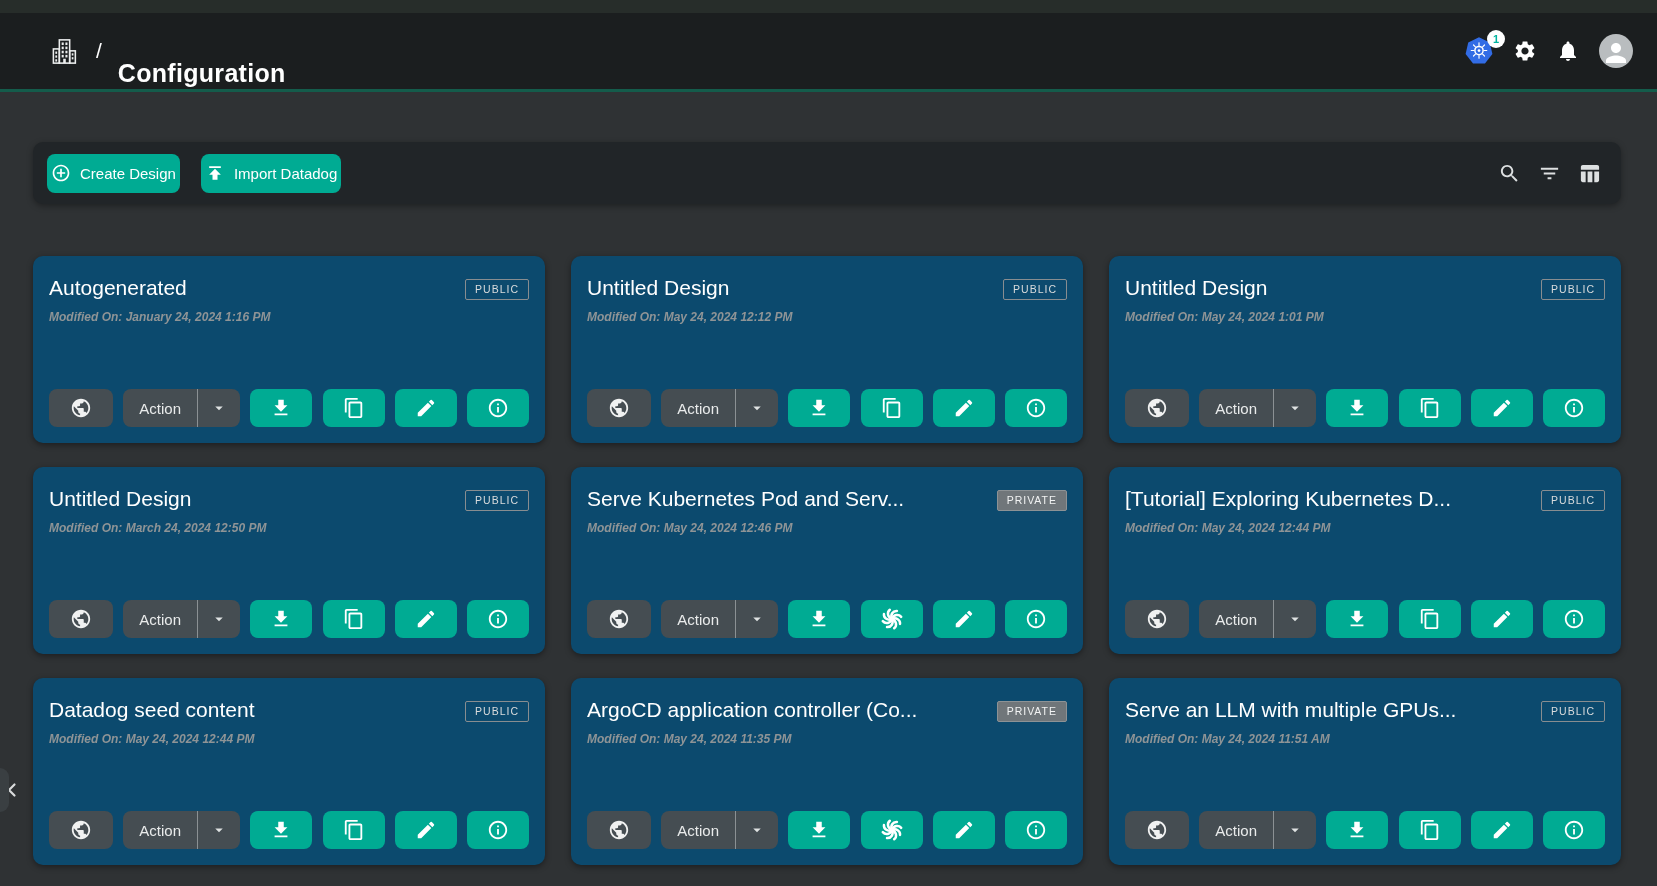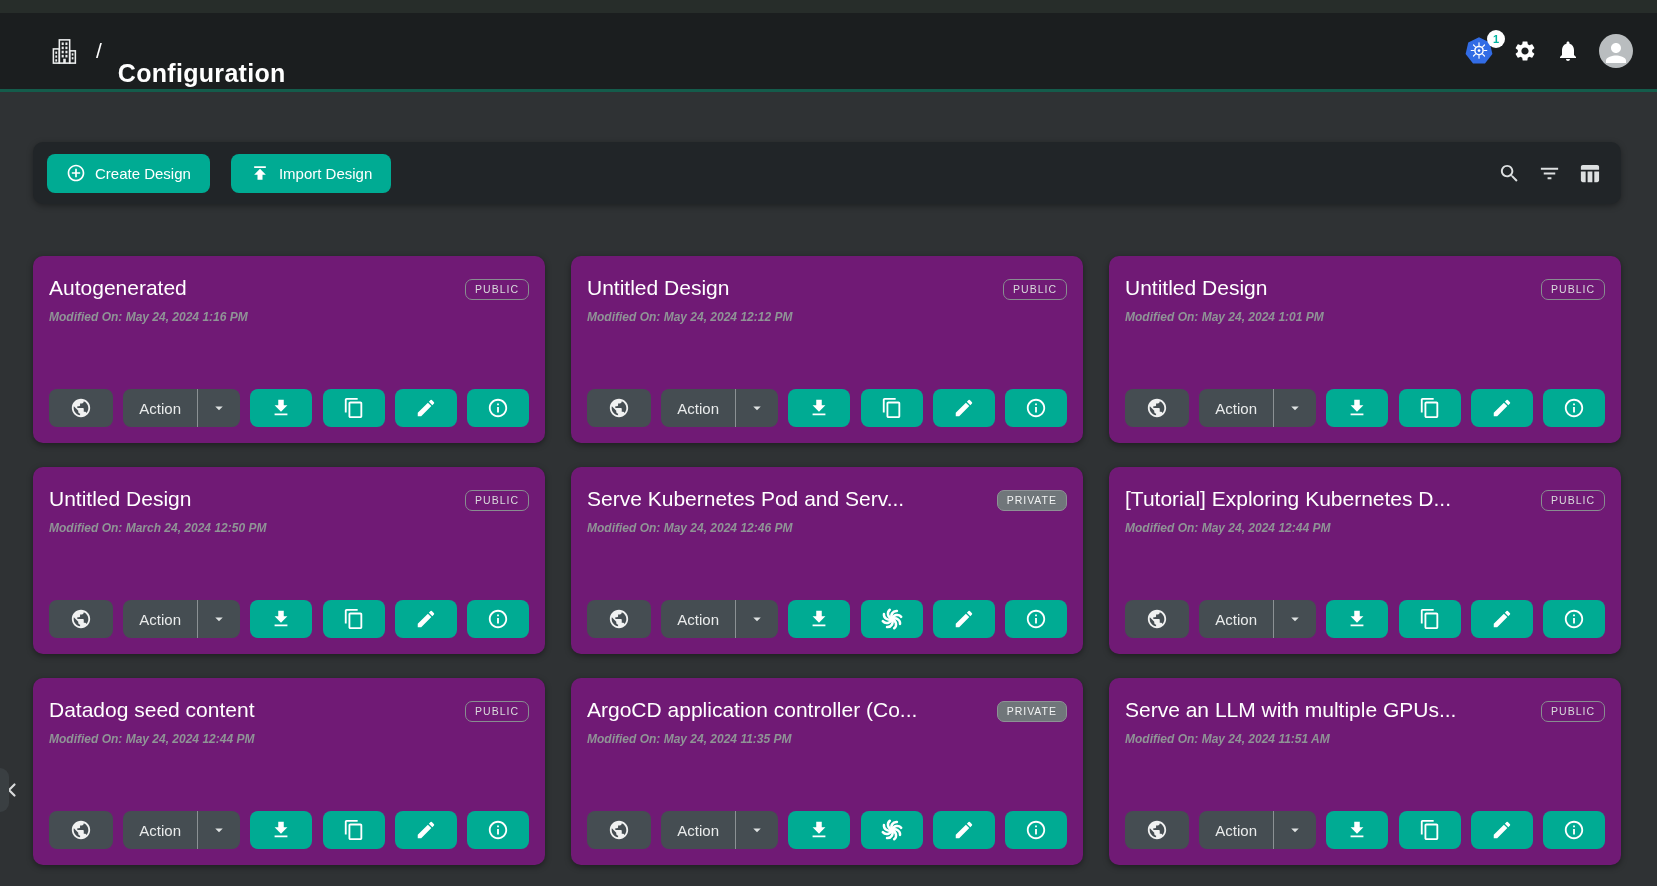--- a/index.html
+++ b/index.html
@@ -10,29 +10,29 @@
   .breadcrumb { display:flex; align-items:center; gap:16px; }
   .page-title { font-size:25px; font-weight:bold; color:#fff; letter-spacing:.3px;margin-top:45px; }
   .crumb-sep { font-size:21px; color:#fff; }
   .appbar-right { margin-left:auto; display:flex; align-items:center; gap:19px; }
   .k8s-chip { position:relative; width:30px; height:30px; }
   .k8s-badge { position:absolute; top:-6px; right:-11px; width:18px; height:18px; border-radius:50%; background:#fff; color:#00b39f; font-size:11px; font-weight:bold; display:flex; align-items:center; justify-content:center; }
   .hicon { display:flex; align-items:center; }
   .avatar { width:34px; height:34px; border-radius:50%; background:#b9bdbf; overflow:hidden; display:flex; align-items:flex-end; justify-content:center; }
 
   .toolbar { position:absolute; left:33px; top:142px; width:1588px; height:62px; background:#212528; border-radius:10px; display:flex; align-items:center; padding:0 20px 0 14px; box-shadow:0 2px 6px rgba(0,0,0,.35); }
-  .btn-teal { height:39px; border:none; border-radius:8px; background:#00ab93; color:#fff; font-size:15px; font-family:inherit; display:inline-flex; align-items:center; gap:9px; padding:0 19px; cursor:pointer; }
+  .btn-teal { height:39px; border:none; border-radius:8px; background:#00ab93; color:#fff; font-size:15px; font-family:inherit; display:inline-flex; align-items:center; gap:9px; padding:0 4px; cursor:pointer; }
   .toolbar .btn-teal + .btn-teal { margin-left:21px; }
   .toolbar-right { margin-left:auto; display:flex; align-items:center; gap:17px; }
   .ticon { display:flex; align-items:center; }
 
   .grid { position:absolute; left:33px; top:256px; width:1588px; display:grid; grid-template-columns:repeat(3,512px); column-gap:26px; row-gap:24px; }
-  .card { height:187px; background:#701a75; border-radius:10px; position:relative; padding:20px 16px; box-shadow:0 2px 6px rgba(0,0,0,.4); }
+  .card { height:187px; background:#0c4a6e; border-radius:10px; position:relative; padding:20px 16px; box-shadow:0 2px 6px rgba(0,0,0,.4); }
   .card-title { font-size:21px; font-weight:500; color:#fff; white-space:nowrap; overflow:hidden; max-width:390px; }
-  .badge { position:absolute; top:23px; right:16px; font-size:10.5px; letter-spacing:1px; color:#d9dbdc; border:1px solid #888d90; border-radius:7px; padding:3px 9px 4px; background:transparent; }
+  .badge { position:absolute; top:23px; right:16px; font-size:10.5px; letter-spacing:1px; color:#d9dbdc; border:1px solid #888d90; border-radius:2px; padding:3px 9px 4px; background:transparent; }
   .badge.private { background:#70767a; border-color:#8d9295; color:#f2f3f3; }
   .card-modified { margin-top:10px; font-size:12px; font-style:italic; font-weight:bold; color:#8f9496; }
   .card-actions { position:absolute; left:16px; right:16px; bottom:16px; display:flex; justify-content:space-between; align-items:center; }
   .abtn { height:38px; border:none; border-radius:8px; display:inline-flex; align-items:center; justify-content:center; cursor:pointer; }
   .abtn.gray { background:#454d52; width:64px; }
   .abtn.teal { background:#00ab93; width:62px; }
   .split { width:117px; height:38px; background:#454d52; border-radius:8px; display:flex; overflow:hidden; }
   .split-main { flex:1; border:none; background:transparent; color:#e9ebeb; font-size:15px; font-family:inherit; cursor:pointer; }
   .split-arrow { width:43px; border:none; background:transparent; border-left:1px solid #8b9194; display:flex; align-items:center; justify-content:center; cursor:pointer; }
 
@@ -116,21 +116,21 @@
   <button class="btn-teal">
     <svg width="20" height="20" viewBox="0 0 24 24" fill="#fff">
         <path d="M13 7h-2v4H7v2h4v4h2v-4h4v-2h-4V7zm-1-5C6.48 2 2 6.48 2 12s4.48 10 10 10 10-4.48 10-10S17.52 2 12 2zm0 18c-4.41 0-8-3.59-8-8s3.59-8 8-8 8 3.59 8 8-3.59 8-8 8z"></path>
       </svg>
     <span>Create Design</span>
   </button>
   <button class="btn-teal">
     <svg width="20" height="20" viewBox="0 0 24 24" fill="#fff">
         <path d="M5 4v2h14V4H5zm0 10h4v6h6v-6h4l-7-7-7 7z"></path>
       </svg>
-    <span>Import Design</span>
+    <span>Import Datadog</span>
   </button>
   <div class="toolbar-right">
     <span class="ticon">
       <svg width="23" height="23" viewBox="0 0 24 24" fill="#dde0e1">
           <path d="M15.5 14h-.79l-.28-.27C15.41 12.59 16 11.11 16 9.5 16 5.91 13.09 3 9.5 3S3 5.91 3 9.5 5.91 16 9.5 16c1.61 0 3.09-.59 4.23-1.57l.27.28v.79l5 5L20.49 19l-5-5zm-6 0C7.01 14 5 11.99 5 9.5S7.01 5 9.5 5 14 7.01 14 9.5 11.99 14 9.5 14z"></path>
         </svg>
     </span>
     <span class="ticon">
       <svg width="23" height="23" viewBox="0 0 24 24" fill="#dde0e1">
           <path d="M10 18h4v-2h-4v2zM3 6v2h18V6H3zm3 7h12v-2H6v2z"></path>
@@ -141,21 +141,21 @@
           <path d="M10 10.02h5V21h-5zM17 21h3c1.1 0 2-.9 2-2v-9h-5v11zm3-18H5c-1.1 0-2 .9-2 2v3h19V5c0-1.1-.9-2-2-2zM3 19c0 1.1.9 2 2 2h3V10H3v9z"></path>
         </svg>
     </span>
   </div>
 </div>
 
 <main class="grid" id="grid">
   <div class="card">
     <div class="card-title">Autogenerated</div>
     <div class="badge">PUBLIC</div>
-    <div class="card-modified">Modified On: May 24, 2024 1:16 PM</div>
+    <div class="card-modified">Modified On: January 24, 2024 1:16 PM</div>
     <div class="card-actions">
       <button class="abtn gray">
         <svg width="22" height="22" viewBox="0 0 24 24" fill="#f0f1f1">
             <path d="M12 2C6.48 2 2 6.48 2 12s4.48 10 10 10 10-4.48 10-10S17.52 2 12 2zm-1 17.93c-3.95-.49-7-3.85-7-7.93 0-.62.08-1.21.21-1.79L9 15v1c0 1.1.9 2 2 2v1.93zm6.9-2.54c-.26-.81-1-1.39-1.9-1.39h-1v-3c0-.55-.45-1-1-1H8v-2h2c.55 0 1-.45 1-1V7h2c1.1 0 2-.9 2-2v-.41c2.93 1.19 5 4.06 5 7.41 0 2.08-.8 3.97-2.1 5.39z"></path>
           </svg>
       </button>
       <div class="split">
         <button class="split-main">Action</button>
         <button class="split-arrow">
           <svg width="18" height="18" viewBox="0 0 24 24" fill="#dfe2e2">

